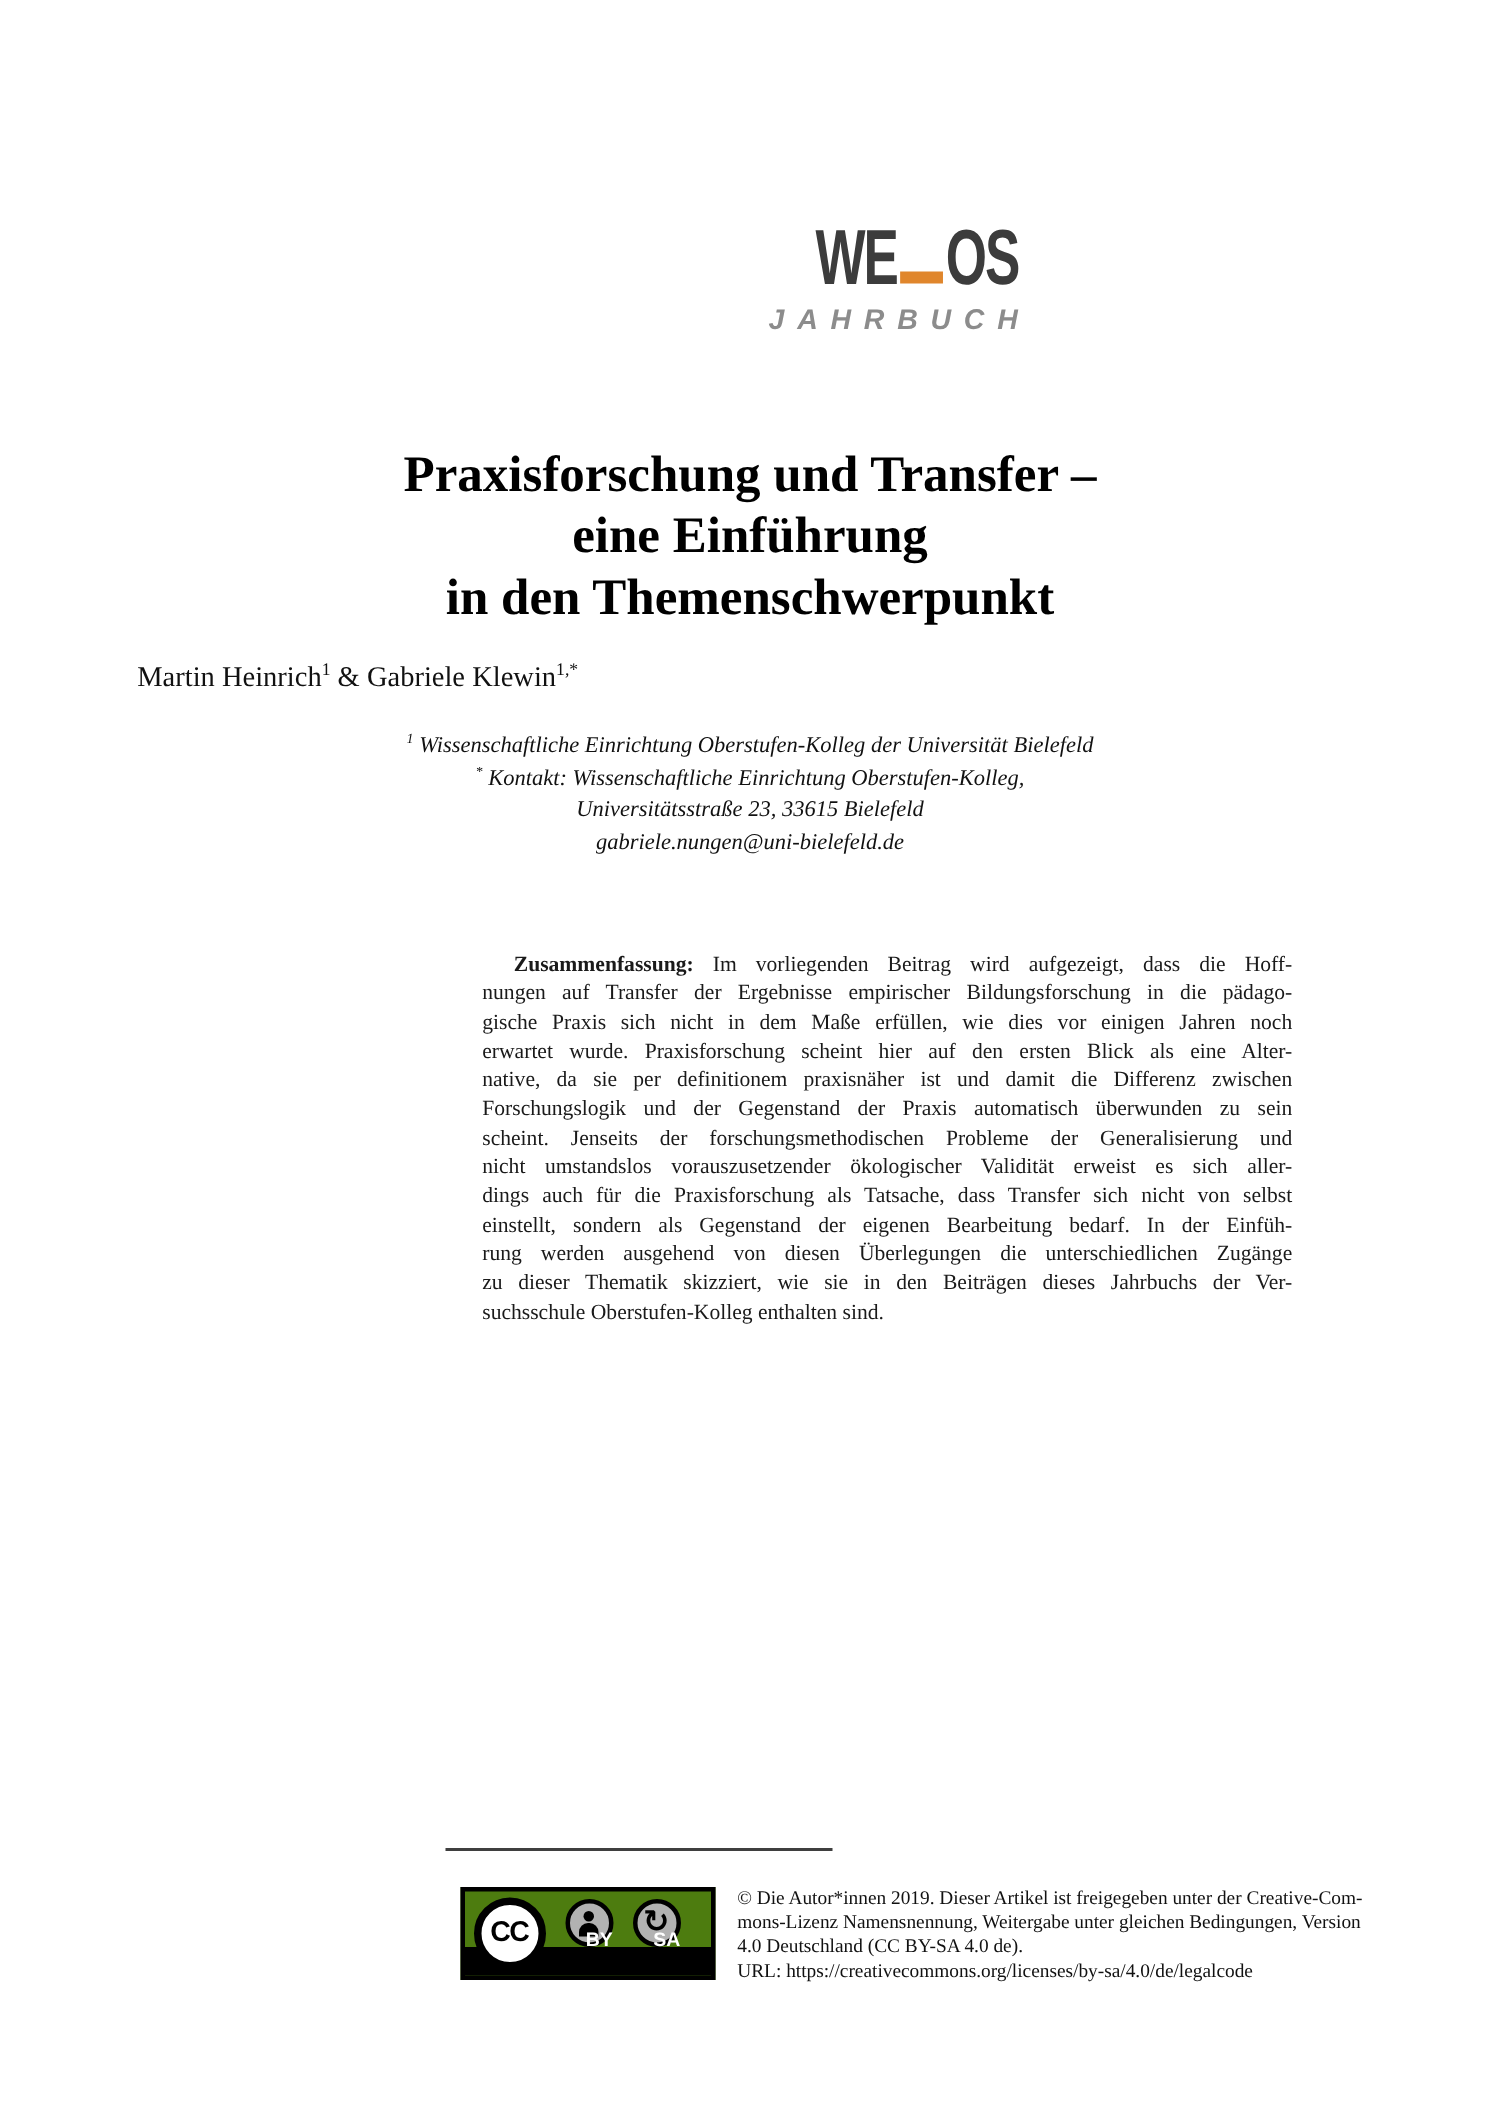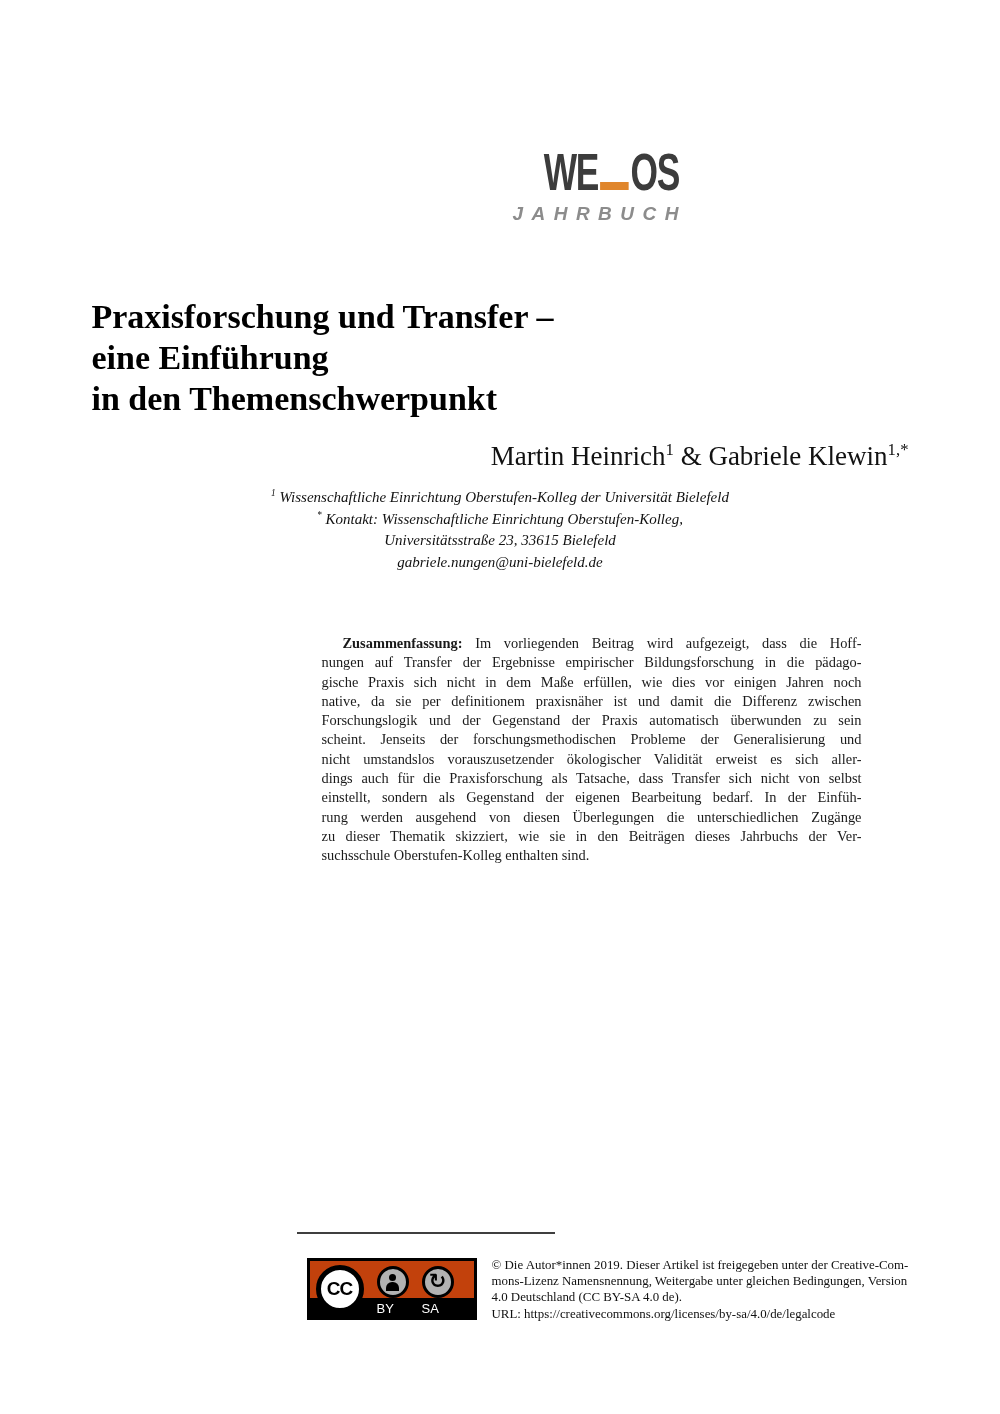--- a/index.html
+++ b/index.html
@@ -46,32 +46,33 @@
     color: #8c8c8c;
     white-space: nowrap;
   }
 
   
   .title {
     position: absolute;
     top: 296px;
     left: 0;
     width: 100%;
+    text-align: center;
     font-weight: 700;
     font-size: 34px;
     line-height: 41px;
     color: #000000;
   }
   .authors {
     position: absolute;
     top: 441px;
     left: 0;
     width: 100%;
-    text-align: right;
-    font-size: 27px;
+    text-align: left;
+    font-size: 19px;
     color: #111111;
   }
   sup { font-size: 62%; vertical-align: super; line-height: 0; }
   .affiliation {
     position: absolute;
     top: 487px;
     left: 0;
     width: 100%;
     text-align: center;
     font-style: italic;
@@ -111,21 +112,21 @@
     height: 2px;
     background: #3f3f3f;
   }
   .license { position: absolute; top: 1256px; left: 215px; width: 600px; height: 70px; }
   .badge {
     position: absolute;
     left: 0;
     top: 2px;
     width: 170px;
     height: 62px;
-    background: #c2410c;
+    background: #4d7c0f;
     border: 3px solid #000000;
   }
   .badge-strip {
     position: absolute;
     left: 0; right: 0; bottom: 0;
     height: 19px;
     background: #000000;
   }
   .cc-circle {
     position: absolute;
@@ -166,25 +167,25 @@
   .sa-glyph {
     font-family: "DejaVu Sans", sans-serif;
     font-weight: 700;
     font-size: 21px;
     line-height: 1;
     color: #000000;
     margin-top: -2px;
   }
   .badge-label {
     position: absolute;
-    bottom: 1px;
+    bottom: 17px;
     width: 32px;
-    text-align: left;
-    font-family: "Liberation Sans", sans-serif;
-    font-weight: 400;
+    text-align: right;
+    font-family: "Liberation Sans", sans-serif;
+    font-weight: 700;
     font-size: 13px;
     color: #ffffff;
   }
   .badge-label.by-label { left: 67px; }
   .badge-label.sa-label { left: 112px; }
   .license-text {
     position: absolute;
     left: 185px;
     top: 1px;
     width: 425px;
@@ -219,20 +220,21 @@
     <div><sup>1</sup> <span>Wissenschaftliche Einrichtung Oberstufen-Kolleg der Universität Bielefeld</span></div>
     <div><sup>*</sup> <span>Kontakt: Wissenschaftliche Einrichtung Oberstufen-Kolleg,</span></div>
     <div>Universitätsstraße 23, 33615 Bielefeld</div>
     <div>gabriele.nungen@uni-bielefeld.de</div>
   </div>
 
   <section class="abstract">
     <div class="jline indent"><b class="lbl">Zusammenfassung:</b> <span>Im vorliegenden Beitrag wird aufgezeigt, dass die Hoff-</span></div>
     <div class="jline">nungen auf Transfer der Ergebnisse empirischer Bildungsforschung in die pädago-</div>
     <div class="jline">gische Praxis sich nicht in dem Maße erfüllen, wie dies vor einigen Jahren noch</div>
+    <div class="jline">erwartet wurde. Praxisforschung scheint hier auf den ersten Blick als eine Alter-</div>
     <div class="jline">native, da sie per definitionem praxisnäher ist und damit die Differenz zwischen</div>
     <div class="jline">Forschungslogik und der Gegenstand der Praxis automatisch überwunden zu sein</div>
     <div class="jline">scheint. Jenseits der forschungsmethodischen Probleme der Generalisierung und</div>
     <div class="jline">nicht umstandslos vorauszusetzender ökologischer Validität erweist es sich aller-</div>
     <div class="jline">dings auch für die Praxisforschung als Tatsache, dass Transfer sich nicht von selbst</div>
     <div class="jline">einstellt, sondern als Gegenstand der eigenen Bearbeitung bedarf. In der Einfüh-</div>
     <div class="jline">rung werden ausgehend von diesen Überlegungen die unterschiedlichen Zugänge</div>
     <div class="jline">zu dieser Thematik skizziert, wie sie in den Beiträgen dieses Jahrbuchs der Ver-</div>
     <div class="jline last">suchsschule Oberstufen-Kolleg enthalten sind.</div>
   </section>

